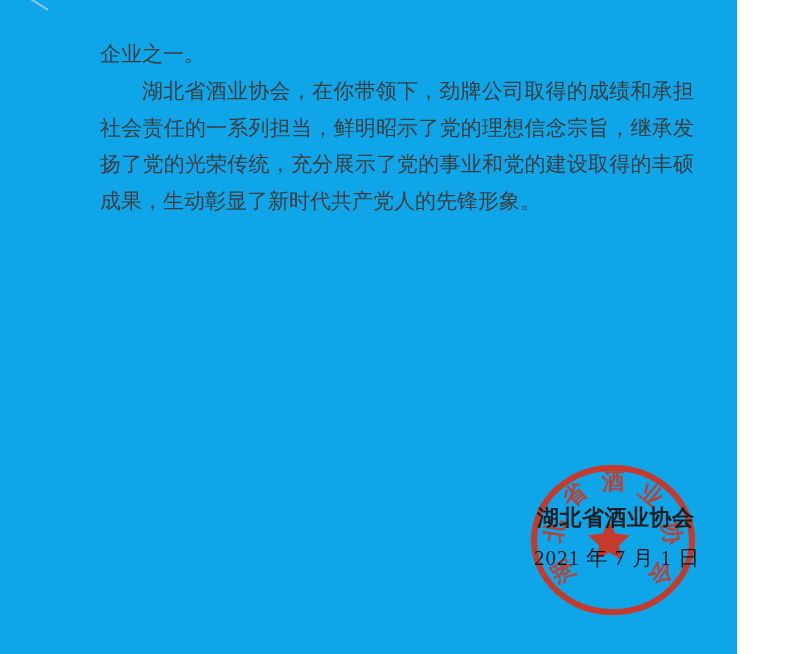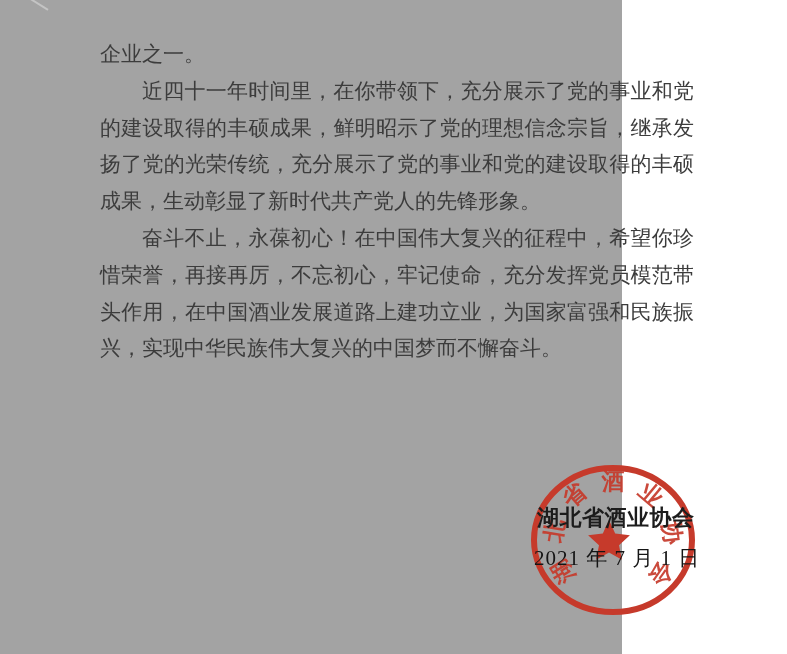--- a/index.html
+++ b/index.html
@@ -4,22 +4,22 @@
 <style>
   html, body { margin: 0; padding: 0; }
   body {
     width: 787px; height: 654px;
     background: #ffffff;
     font-family: "Liberation Serif", serif;
     overflow: hidden;
   }
   .page {
     position: relative;
-    width: 622px; height: 654px;
-    background: #a3a3a3;
+    width: 737px; height: 654px;
+    background: #0ea5e9;
   }
   
   .artifact {
     position: absolute; left: 24px; top: 2px;
     width: 26px; height: 2px;
     background: #d6d6d6; opacity: .65;
     transform: rotate(32deg);
   }
   
   .body-text {
@@ -64,22 +64,21 @@
 </style>
 </head>
 <body>
 
 <div class="page">
 
   <div class="artifact"></div>
 
   <div class="body-text">
     <p>企业之一。</p>
-    <p class="indent">近四十一年时间里，在你带领下，充分展示了党的事业和党的建设取得的丰硕成果，鲜明昭示了党的理想信念宗旨，继承发扬了党的光荣传统，充分展示了党的事业和党的建设取得的丰硕成果，生动彰显了新时代共产党人的先锋形象。</p>
-    <p class="indent">奋斗不止，永葆初心！在中国伟大复兴的征程中，希望你珍惜荣誉，再接再厉，不忘初心，牢记使命，充分发挥党员模范带头作用，在中国酒业发展道路上建功立业，为国家富强和民族振兴，实现中华民族伟大复兴的中国梦而不懈奋斗。</p>
+    <p class="indent">湖北省酒业协会，在你带领下，劲牌公司取得的成绩和承担社会责任的一系列担当，鲜明昭示了党的理想信念宗旨，继承发扬了党的光荣传统，充分展示了党的事业和党的建设取得的丰硕成果，生动彰显了新时代共产党人的先锋形象。</p>
   </div>
 
   <svg class="seal" viewBox="0 0 190 170">
     <ellipse cx="93" cy="84" rx="79" ry="72" fill="none" stroke-width="6" stroke="#c63a2b"></ellipse>
     <polygon points="89,64 95.2,77.5 109.9,79.2 99,89.2 101.9,103.8 89,96.5 76.1,103.8 79,89.2 68.1,79.2 82.8,77.5" fill="#c63a2b"></polygon>
     <text x="43" y="115.3" transform="rotate(-122 43 115.3)" text-anchor="middle" dominant-baseline="central" fill="#c63a2b">湖</text>
     <text x="34.7" y="74.8" transform="rotate(-81 34.7 74.8)" text-anchor="middle" dominant-baseline="central" fill="#c63a2b">北</text>
     <text x="54.3" y="39.5" transform="rotate(-41 54.3 39.5)" text-anchor="middle" dominant-baseline="central" fill="#c63a2b">省</text>
     <text x="93" y="25" transform="rotate(0 93 25)" text-anchor="middle" dominant-baseline="central" fill="#c63a2b">酒</text>
     <text x="130.9" y="38.8" transform="rotate(40 130.9 38.8)" text-anchor="middle" dominant-baseline="central" fill="#c63a2b">业</text>

